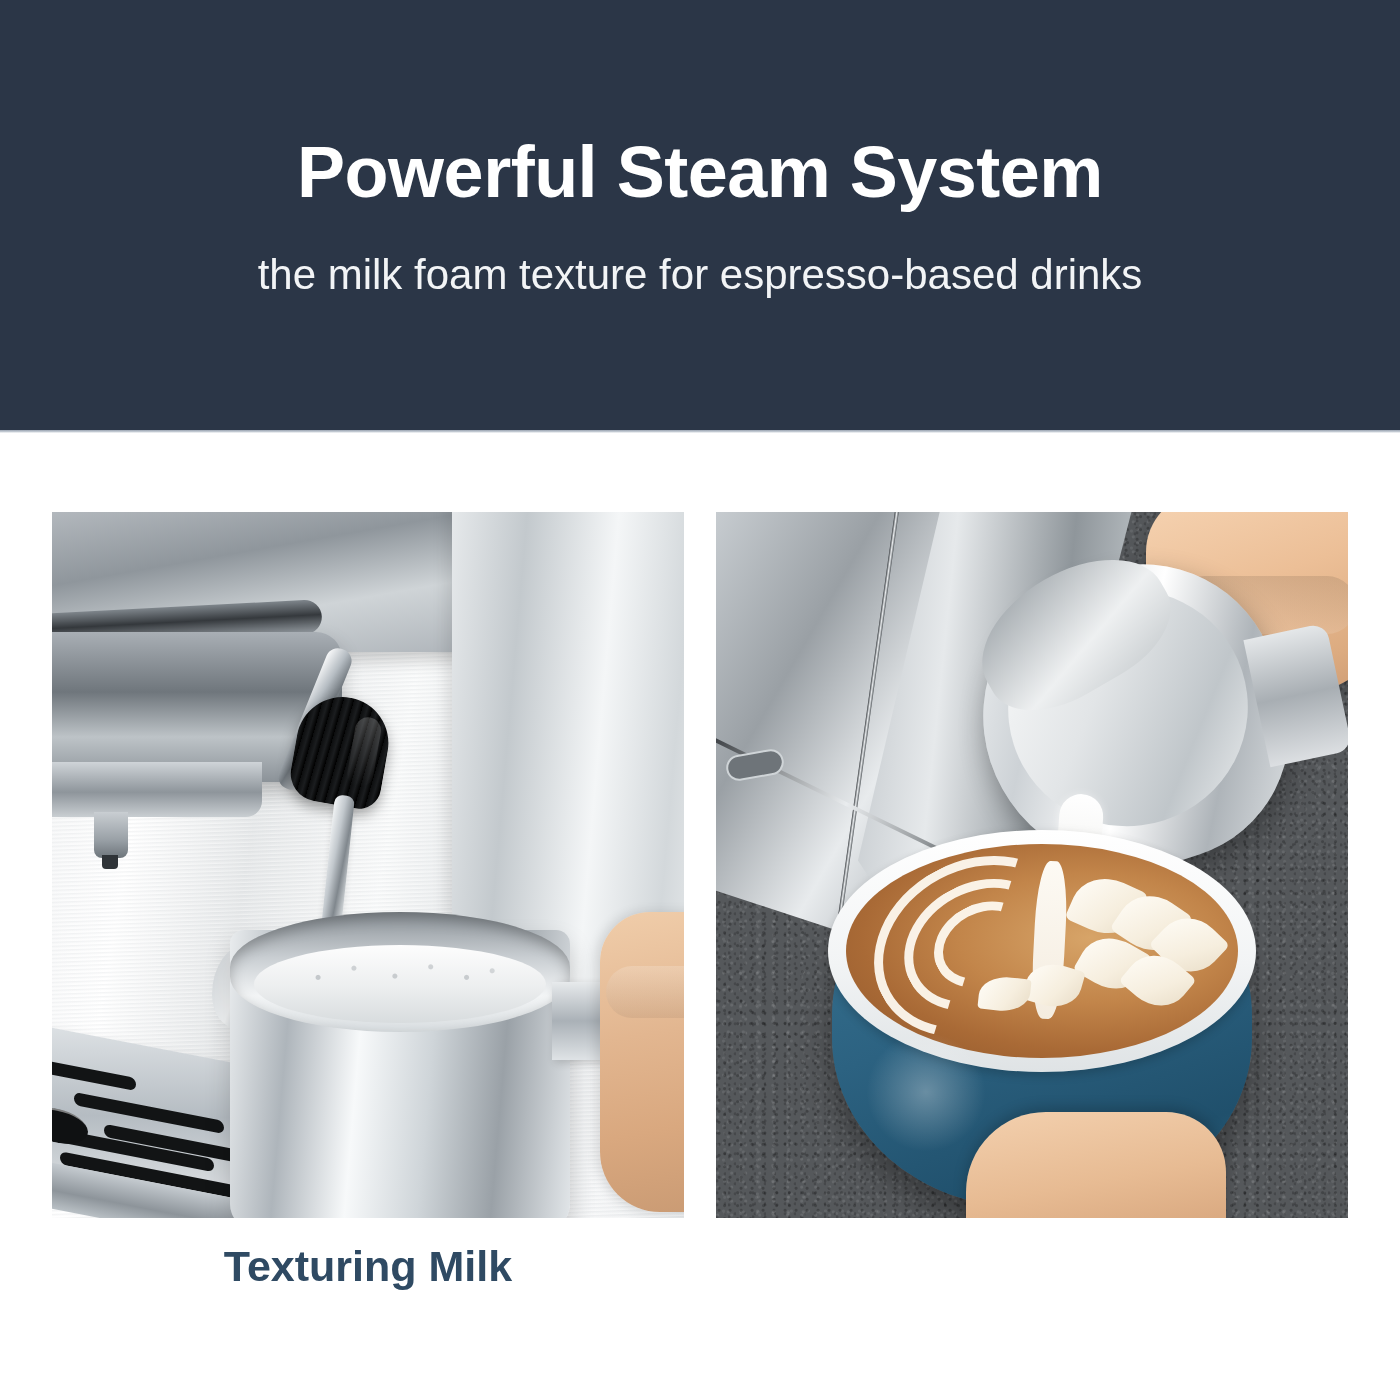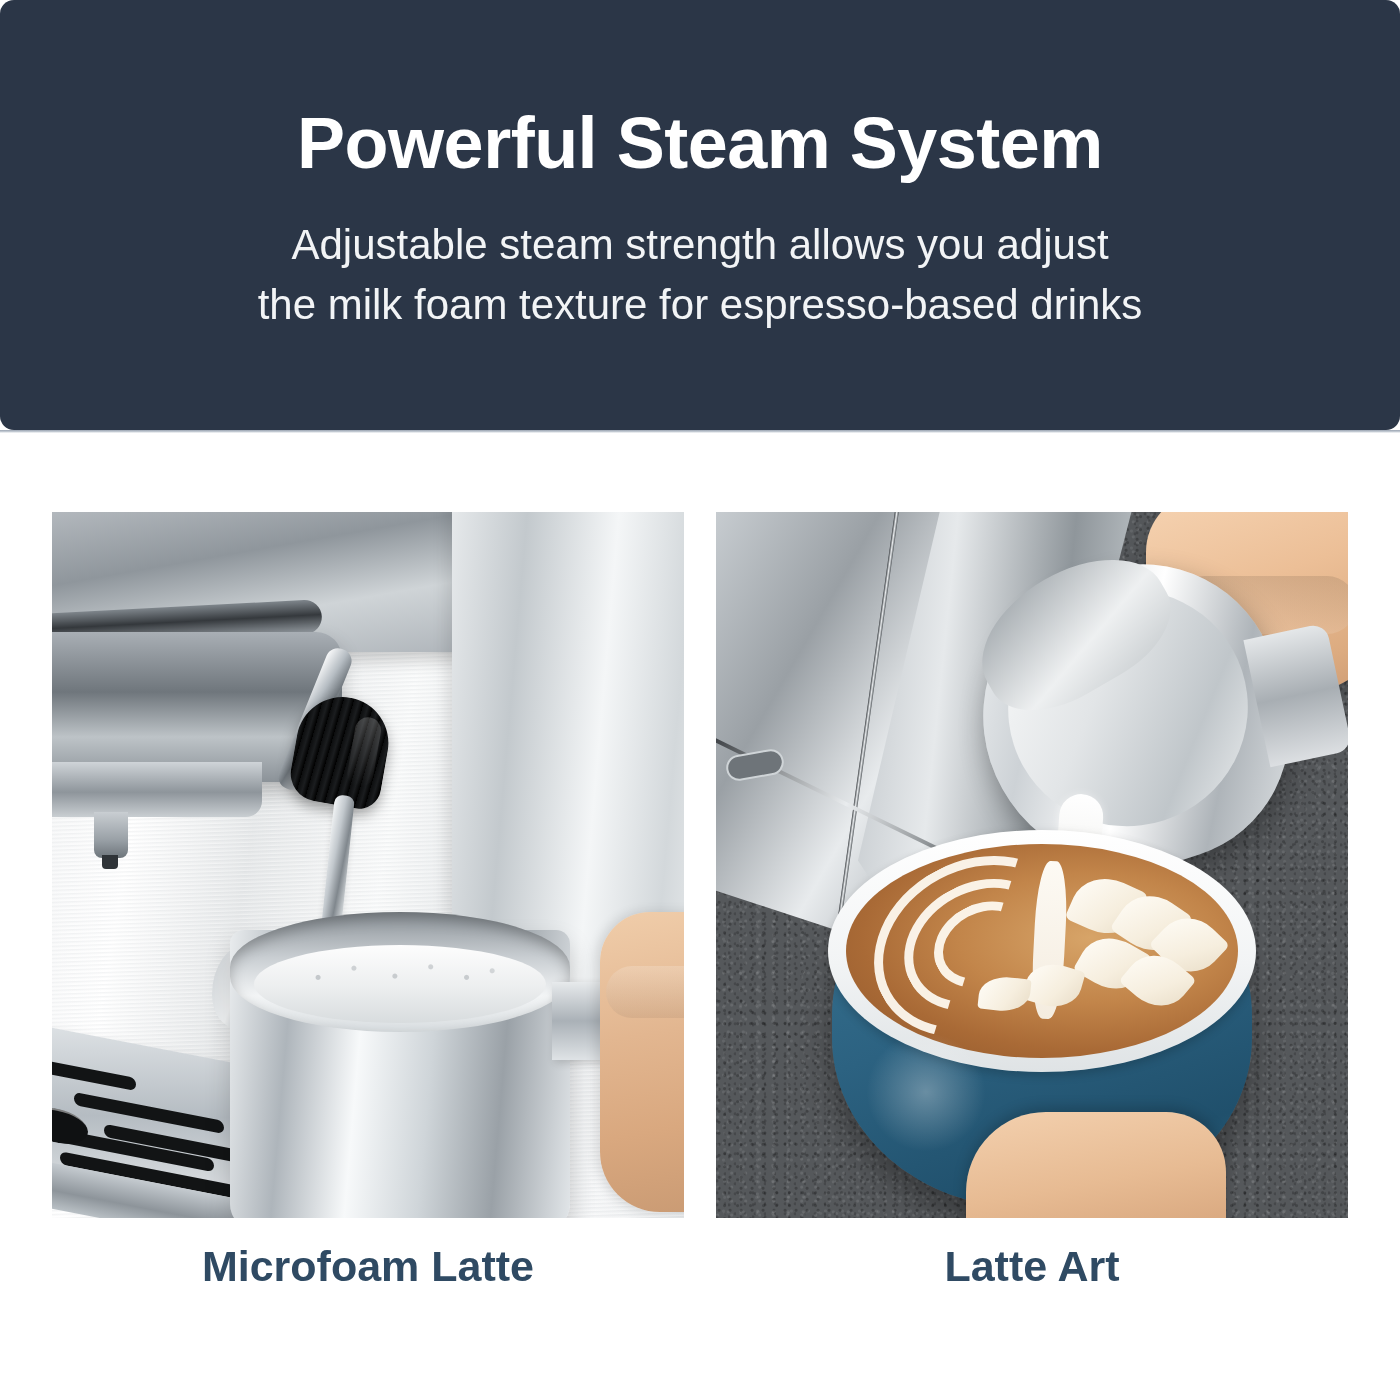--- a/index.html
+++ b/index.html
@@ -11,21 +11,20 @@
   }
   .page { position:relative; width:1400px; height:1400px; background:#ffffff; }
 
   
   .header {
     position:absolute; left:0; top:0; width:1400px; height:430px;
     background:#2b3647;
     display:flex; flex-direction:column;
     align-items:center; justify-content:center;
     padding-top:10px;
-    border-radius:14px;
   }
   .header-title {
     color:#ffffff;
     font-size:72px;
     font-weight:bold;
     letter-spacing:-0.5px;
     line-height:1.05;
     text-align:center;
     margin-bottom:34px;
   }
@@ -354,21 +353,20 @@
   .caption.right { left:716px; }
 </style>
 </head>
 <body>
 
 <div class="page">
 
   <div class="header">
     <div class="header-title">Powerful Steam System</div>
     <div class="header-sub">
-      <div>Adjustable steam strength allows you adjust</div>
       <div>the milk foam texture for espresso-based drinks</div>
     </div>
   </div>
   <div class="header-rule"></div>
 
   <div class="panels">
 
     <div class="panel left">
       <div class="photo lp">
         <div class="lp-brush"></div>
@@ -432,19 +430,18 @@
           <div class="art-leaf" style="left:46%; top:56%; width:14%; height:20%; transform:rotate(16deg);"></div>
           <div class="art-leaf" style="left:34%; top:62%; width:13%; height:16%; transform:rotate(6deg);"></div>
         </div>
         <div class="rp-steam-wisp"></div>
         <div class="rp-hand-bottom"></div>
       </div>
     </div>
   </div>
 
   <div class="caption left">
-    <div>Microfoam Latte</div>
+    <div>Texturing Milk</div>
   </div>
   <div class="caption right">
-    <div>Latte Art</div>
   </div>
 
 </div>
 
 </body></html>

